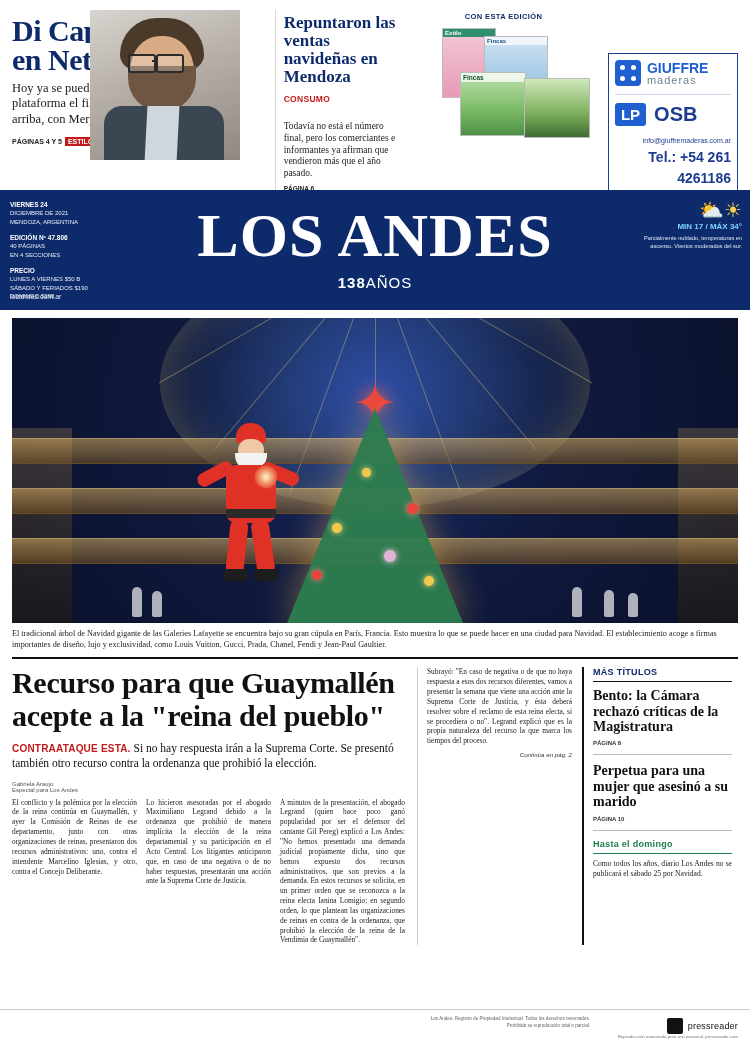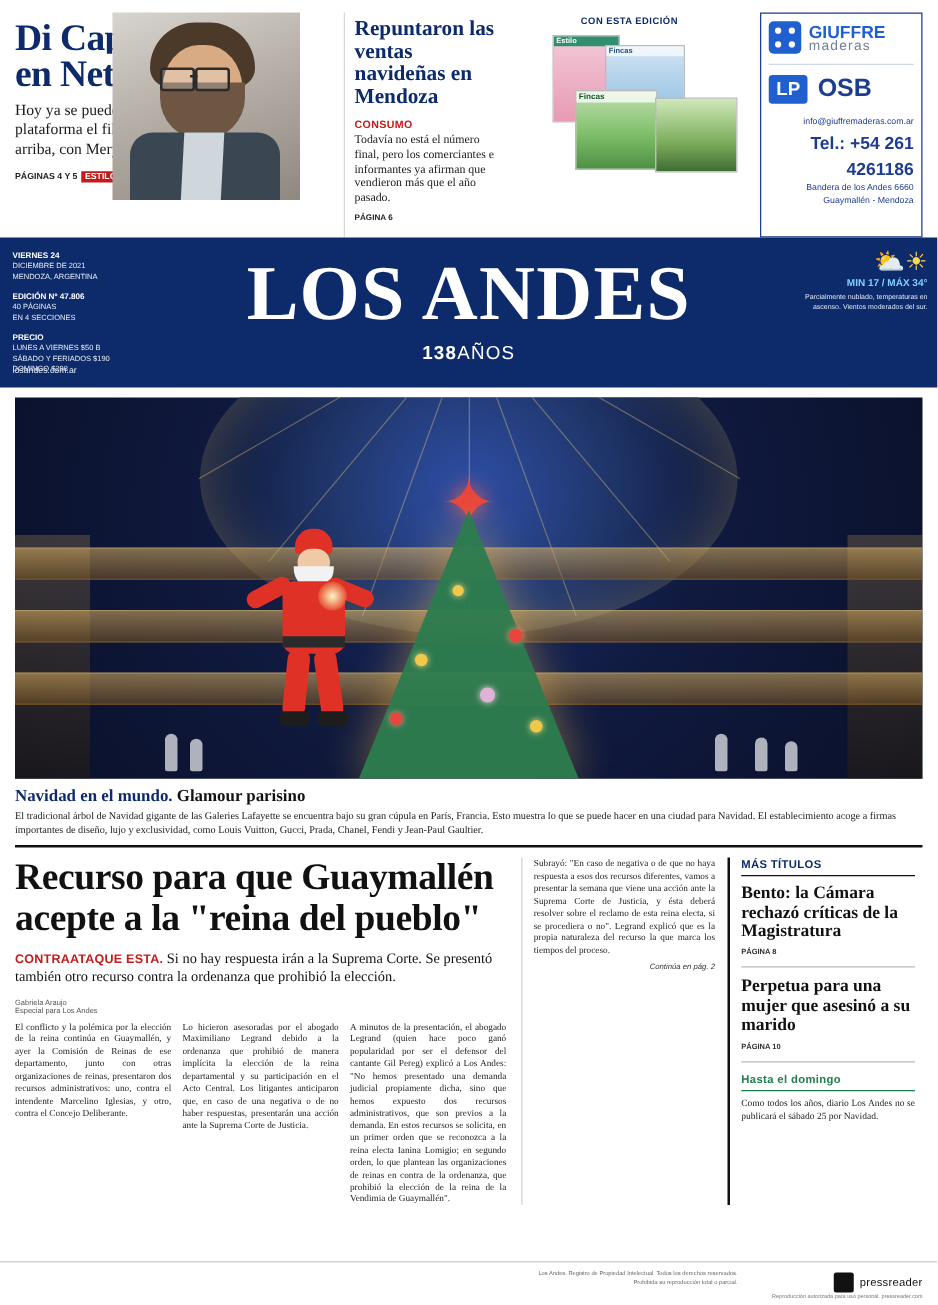--- a/index.html
+++ b/index.html
@@ -37,38 +37,38 @@
   .leo-glass{position:absolute;top:44px;width:24px;height:15px;border:2px solid #2b2b2b;border-radius:3px;background:rgba(255,255,255,.25);}
   .leo-g1{left:38px;} .leo-g2{left:66px;}
   .leo-bridge{position:absolute;left:62px;top:50px;width:6px;height:2px;background:#2b2b2b;}
   .leo-body{position:absolute;left:14px;top:96px;width:120px;height:60px;background:#3a4652;border-radius:18px 18px 0 0;}
   .leo-shirt{position:absolute;left:56px;top:96px;width:32px;height:56px;background:#cfd6dc;transform:skewX(-3deg);}
 
   .kicker-blue{
     font-family:"Liberation Serif",serif;font-weight:bold;color:#0d2b6b;font-size:17px;line-height:1.05;
   }
   .sub-red{font-family:"Liberation Sans",sans-serif;color:#c41a1a;font-weight:bold;font-size:8.5px;margin-top:9px;letter-spacing:.3px;}
-  .small-body{font-size:9.5px;line-height:1.22;margin-top:3px;color:#1a1a1a;}
+  .small-body{font-size:9.5px;line-height:1.22;margin-top:17px;color:#1a1a1a;}
   .pg{font-family:"Liberation Sans",sans-serif;font-size:6.5px;font-weight:bold;color:#222;margin-top:6px;}
 
   .conesta{
     font-family:"Liberation Sans",sans-serif;font-size:7.5px;font-weight:bold;color:#0d2b6b;
     text-align:center;letter-spacing:.4px;margin-bottom:3px;
   }
   .mags{position:relative;height:115px;}
   .mag{position:absolute;border:1px solid #bbb;background:#eee;overflow:hidden;}
   .m1{left:2px;top:4px;width:52px;height:68px;background:linear-gradient(180deg,#f3c9d8 0%,#e79ab4 100%);}
   .m1 .hdr{font-family:"Liberation Sans",sans-serif;font-size:6px;color:#fff;background:#2f8f6e;padding:1px 2px;font-weight:bold;}
   .m2{left:44px;top:12px;width:62px;height:76px;background:linear-gradient(180deg,#cfe3f2 0%,#9ec6e4 60%,#e8d9c6 100%);}
   .m2 .hdr{font-family:"Liberation Sans",sans-serif;font-size:6px;color:#1d4e89;padding:1px 2px;font-weight:bold;background:rgba(255,255,255,.7);}
   .m3{left:20px;top:48px;width:64px;height:62px;background:linear-gradient(180deg,#bfe0b0 0%,#7fbf6a 55%,#4e8f45 100%);}
   .m3 .hdr{font-family:"Liberation Sans",sans-serif;font-size:6.5px;color:#14532d;background:rgba(255,255,255,.75);padding:1px 2px;font-weight:bold;}
   .m4{left:84px;top:54px;width:64px;height:58px;background:linear-gradient(180deg,#cfe9bb 0%,#7cae5b 60%,#3f6d33 100%);}
 
-  .ad-box{border:1px solid #1f3d8f;height:180px;box-sizing:border-box;padding:6px;}
+  .ad-box{border:1px solid #1f3d8f;height:180px;box-sizing:border-box;padding:6px;margin-top:43px;}
   .ad-top{display:flex;align-items:center;gap:6px;}
   .ad-logo-sq{width:26px;height:26px;background:#1f5fcf;border-radius:4px;position:relative;}
   .ad-logo-sq i{position:absolute;width:5px;height:5px;background:#fff;border-radius:50%;}
   .ad-logo-sq i:nth-child(1){left:5px;top:5px;}
   .ad-logo-sq i:nth-child(2){right:5px;top:5px;}
   .ad-logo-sq i:nth-child(3){left:5px;bottom:5px;}
   .ad-logo-sq i:nth-child(4){right:5px;bottom:5px;}
   .ad-brand{font-family:"Liberation Sans",sans-serif;font-weight:bold;font-size:14px;color:#1f5fcf;line-height:1;}
   .ad-brand small{display:block;font-weight:normal;font-size:11px;color:#6f7e95;letter-spacing:1px;}
   .ad-mid{display:flex;align-items:center;gap:8px;margin-top:8px;border-top:1px solid #cfd8e8;padding-top:8px;}
@@ -315,23 +315,20 @@
       <div class="sparkle"></div>
     </div>
     <div class="shopper" style="left:120px;"></div>
     <div class="shopper" style="left:140px;height:26px;"></div>
     <div class="shopper" style="left:560px;"></div>
     <div class="shopper" style="left:592px;height:27px;"></div>
     <div class="shopper" style="left:616px;height:24px;"></div>
   </div>
 
   <div class="caption-bar">
-    <div class="cap-title">
-      <span>Navidad en el mundo.</span><span class="b2c"> Glamour parisino</span>
-    </div>
     <div class="cap-text">El tradicional árbol de Navidad gigante de las Galeries Lafayette se encuentra bajo su gran cúpula en París, Francia. Esto muestra lo que se puede hacer en una ciudad para Navidad. El establecimiento acoge a firmas importantes de diseño, lujo y exclusividad, como Louis Vuitton, Gucci, Prada, Chanel, Fendi y Jean-Paul Gaultier.</div>
   </div>
   <div class="rule"></div>
 
   <div class="main-area">
 
     <div class="col-left">
       <div class="headline">Recurso para que Guaymallén acepte a la "reina del pueblo"</div>
       <div class="lead">
         <span class="red">CONTRAATAQUE ESTA.</span><span> Si no hay respuesta irán a la Suprema Corte. Se presentó también otro recurso contra la ordenanza que prohibió la elección.</span>

